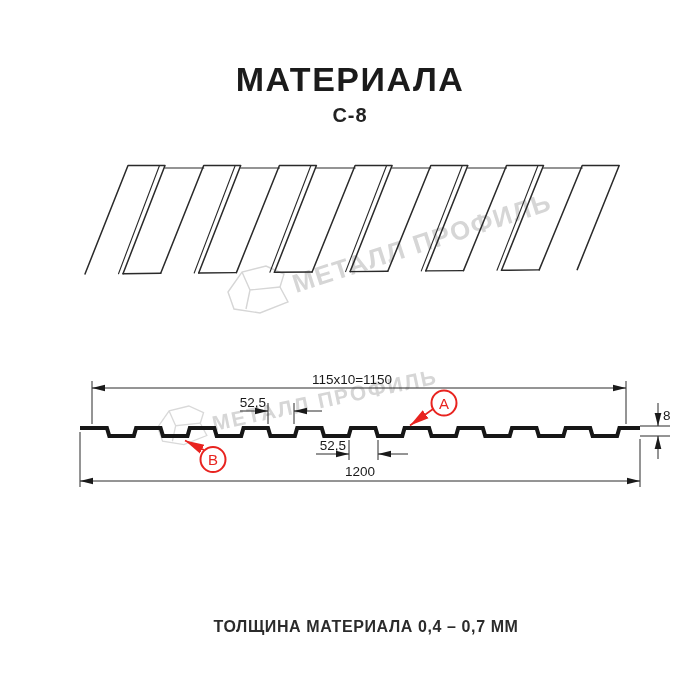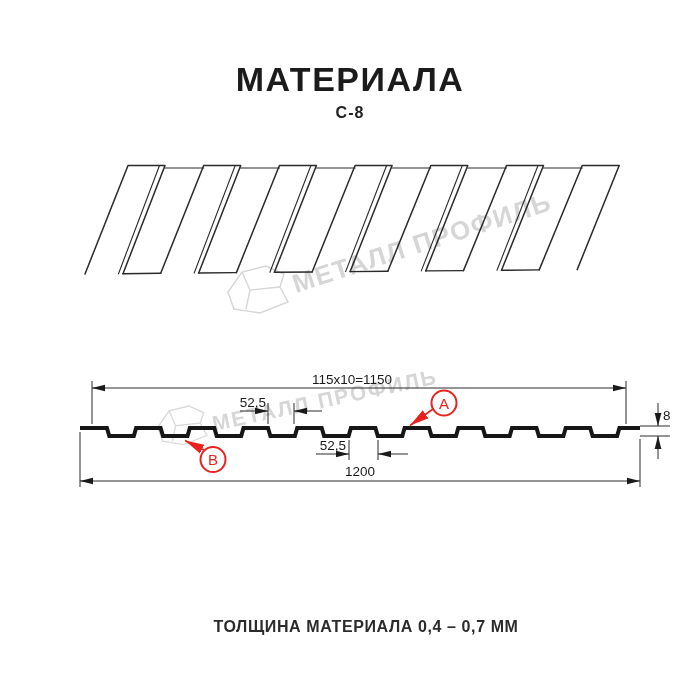--- a/index.html
+++ b/index.html
@@ -6,21 +6,21 @@
   .canvas{
     position:relative;width:700px;height:700px;background:#fff;overflow:hidden;
     font-family:"Liberation Sans","DejaVu Sans",sans-serif;color:#1b1b1b;
   }
   .title{
     position:absolute;left:0;top:60px;width:700px;text-align:center;
     font-size:34px;font-weight:bold;letter-spacing:1.5px;color:#1b1b1b;
   }
   .subtitle{
     position:absolute;left:0;top:104px;width:700px;text-align:center;
-    font-size:16px;font-weight:600;letter-spacing:1px;color:#222;
+    font-size:20px;font-weight:600;letter-spacing:1px;color:#222;
   }
   .caption{
     position:absolute;left:0;top:618px;width:696px;text-align:center;
     font-size:16px;font-weight:600;letter-spacing:0.6px;color:#2b2b2b;margin-left:18px;
   }
   svg{position:absolute;display:block;}
   #svg3d{left:70px;top:145px;}
   #svgsec{left:30px;top:358px;}
   .wm-text{fill:#d6d6d6;font-weight:bold;}
   .dim-text{fill:#1a1a1a;font-size:13.5px;}

